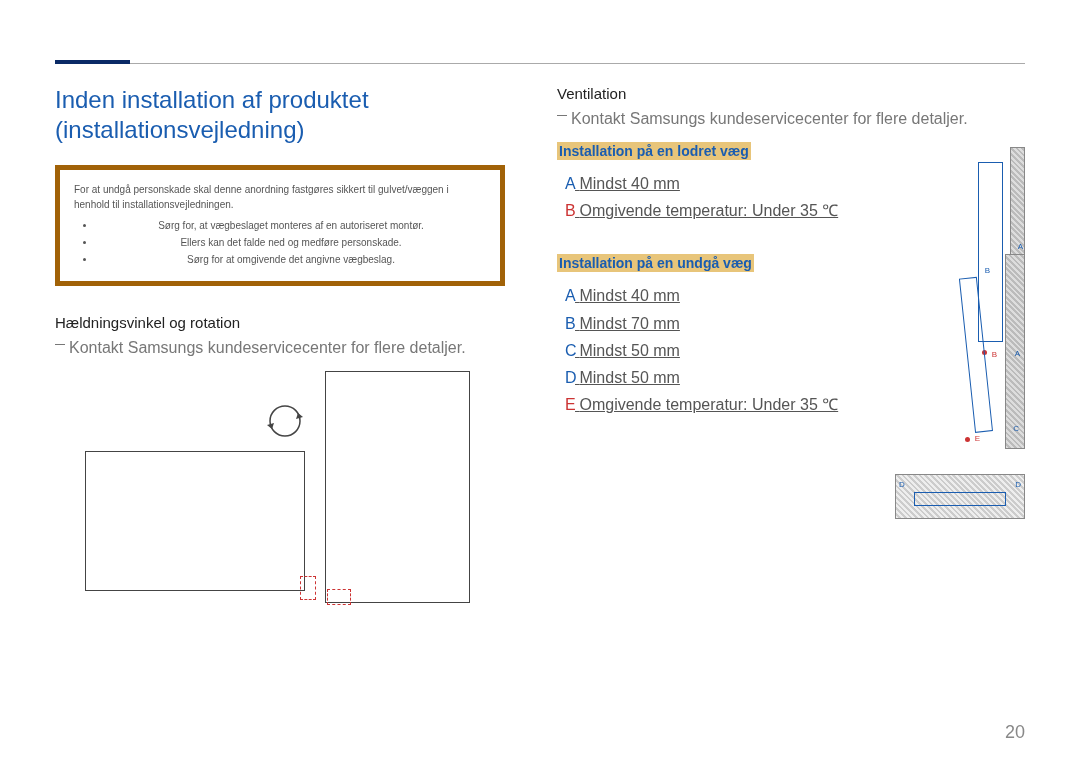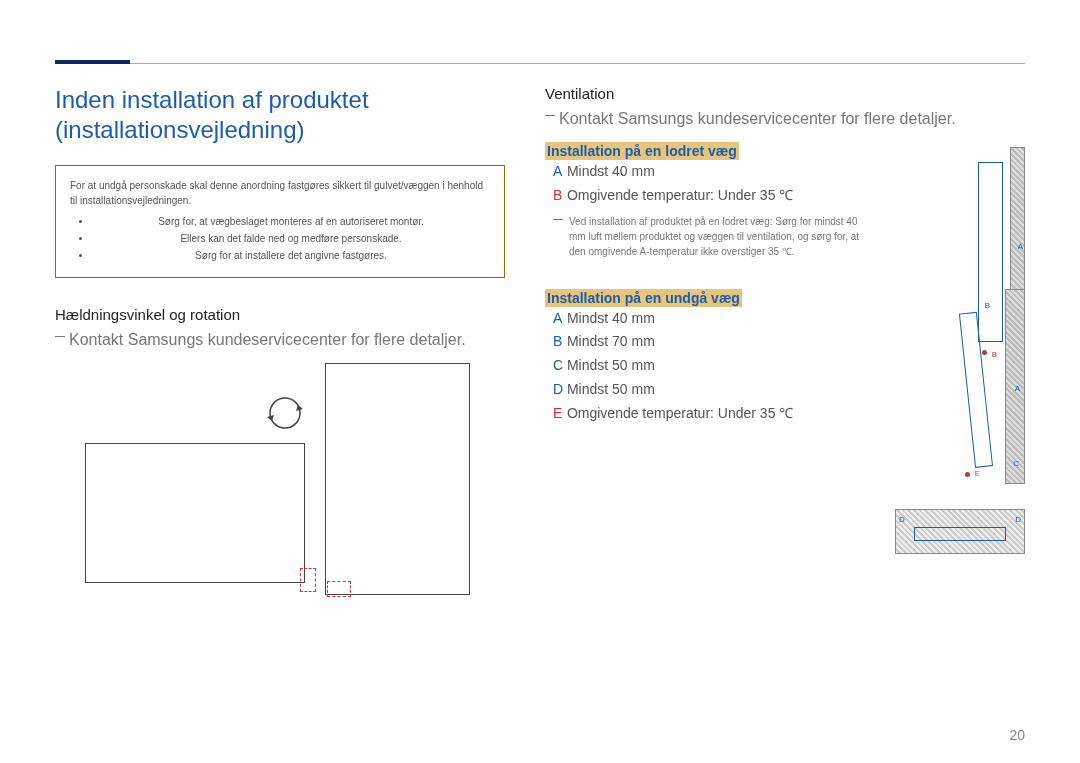--- a/index.html
+++ b/index.html
@@ -21,39 +21,39 @@
   }
   .hr-accent {
     position: absolute;
     top: 60px;
     left: 55px;
     width: 75px;
     border-top: 4px solid #0a2a66;
   }
   .container{
     display:flex;
-    gap:40px;
+    gap:52px;
     padding-top:35px;
   }
   .col-left{
     width:450px;
     flex-shrink:0;
   }
   .col-right{
     flex:1;
   }
   h1{
     font-size:24px;
     font-weight:500;
     color:#1a5db0;
     line-height:1.25;
     margin-bottom:20px;
   }
   .warning-box{
-    border:1px solid #a16207;
+    border:5px solid #a16207;
     padding:12px 14px;
     font-size:10px;
     color:#555;
     line-height:1.5;
   }
   .warning-box ul{
     margin-top:6px;
     padding-left:22px;
   }
   .warning-box li{
@@ -119,27 +119,29 @@
   }
   .circle-arrow svg{width:100%;height:100%;}
   
   h3.sub{
     font-size:14px;
     font-weight:600;
     color:#1a5db0;
     background:#e8c57a;
     display:inline-block;
     padding:1px 2px;
+    margin-bottom:10px;
   }
   .spec-list{
-    font-size:14px;
+    font-size:16px;
     color:#555;
     line-height:1.7;
     padding-left:8px;
     margin-bottom:6px;
+    text-decoration:underline;
   }
   .lbl{display:inline-block;width:10px;}
   .lA{color:#1a5db0;}
   .lB{color:#c33;}
   .lC{color:#1a5db0;}
   .lD{color:#1a5db0;}
   .lE{color:#c33;}
   .note-indent{
     font-size:10px;
     color:#777;
@@ -230,21 +232,21 @@
     position:absolute;
     bottom:12px; left:18px; right:18px;
     height:14px;
     border:1.5px solid #1a5db0;
   }
   .swall .lblD-l{position:absolute;bottom:30px;left:4px;font-size:8px;color:#1a5db0;}
   .swall .lblD-r{position:absolute;bottom:30px;right:4px;font-size:8px;color:#1a5db0;}
   .page-num{
     position:absolute;
     bottom:20px; right:55px;
-    font-size:14px;
+    font-size:18px;
     color:#888;
   }
 </style>
 </head>
 <body>
 
 <div class="hr-top"></div>
 <div class="hr-accent"></div>
 
 <div class="container">
@@ -253,21 +255,21 @@
     <h1>
       <span>Inden installation af produktet</span><br>
       <span>(installationsvejledning)</span>
     </h1>
 
     <div class="warning-box">
       <div>For at undgå personskade skal denne anordning fastgøres sikkert til gulvet/væggen i henhold til installationsvejledningen.</div>
       <ul>
         <li>Sørg for, at vægbeslaget monteres af en autoriseret montør.</li>
         <li>Ellers kan det falde ned og medføre personskade.</li>
-        <li>Sørg for at installere det angivne fastgøres.</li>
+        <li>Sørg for at omgivende det angivne vægbeslag.</li>
       </ul>
     </div>
 
     <h2 class="section">Hældningsvinkel og rotation</h2>
     <div class="dash-note">Kontakt Samsungs kundeservicecenter for flere detaljer.</div>
 
     <div class="rot-diagram">
       <div class="rect-land"></div>
       <div class="rect-port"></div>
       <div class="red-dash1"></div>
@@ -285,21 +287,20 @@
   <div class="col-right">
     <h2 class="section" style="margin-top:0">Ventilation</h2>
     <div class="dash-note">Kontakt Samsungs kundeservicecenter for flere detaljer.</div>
 
     <div class="right-section">
       <h3 class="sub">Installation på en lodret væg</h3>
       <div class="spec-list">
         <div><span class="lbl lA">A</span> <span>Mindst 40 mm</span></div>
         <div><span class="lbl lB">B</span> <span>Omgivende temperatur: Under 35 ℃</span></div>
       </div>
-      <div class="note-indent">Ved installation af produktet på en lodret væg: Sørg for mindst 40 mm luft mellem produktet og væggen til ventilation, og sørg for, at den omgivende A-temperatur ikke overstiger 35 ℃.</div>
 
       <div class="vwall">
         <div class="wall"></div>
         <div class="panel"></div>
         <div class="lblA">A</div>
         <div class="dotB"></div>
         <div class="lblB">B</div>
       </div>
     </div>
 

